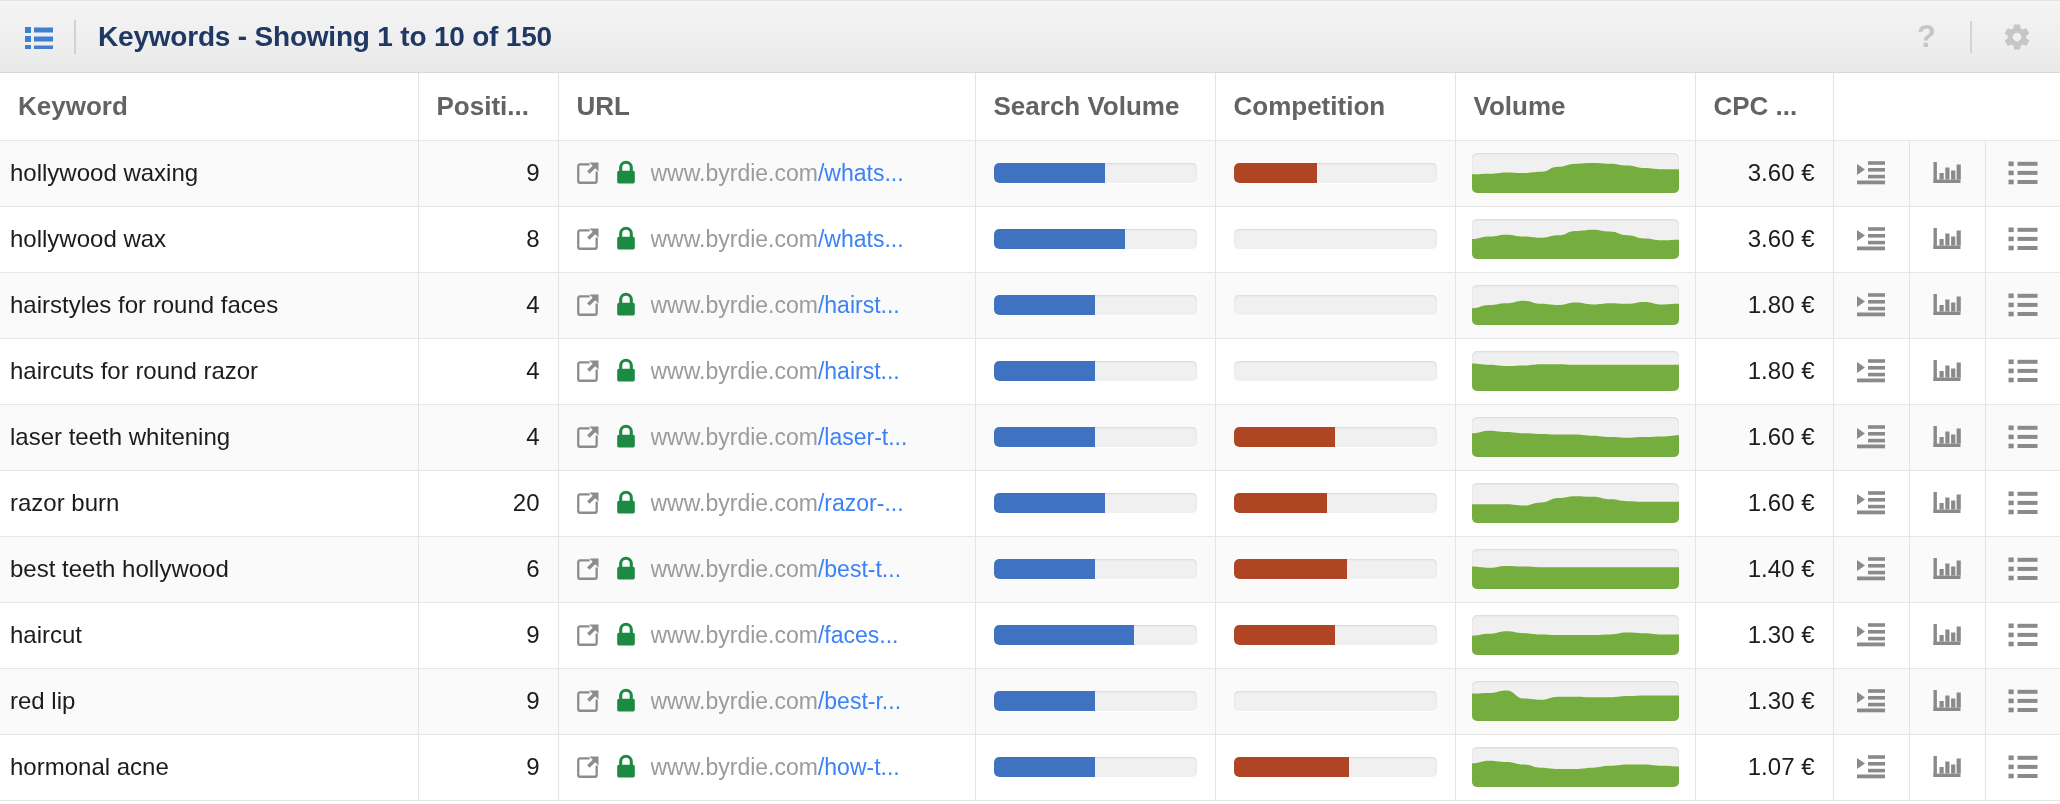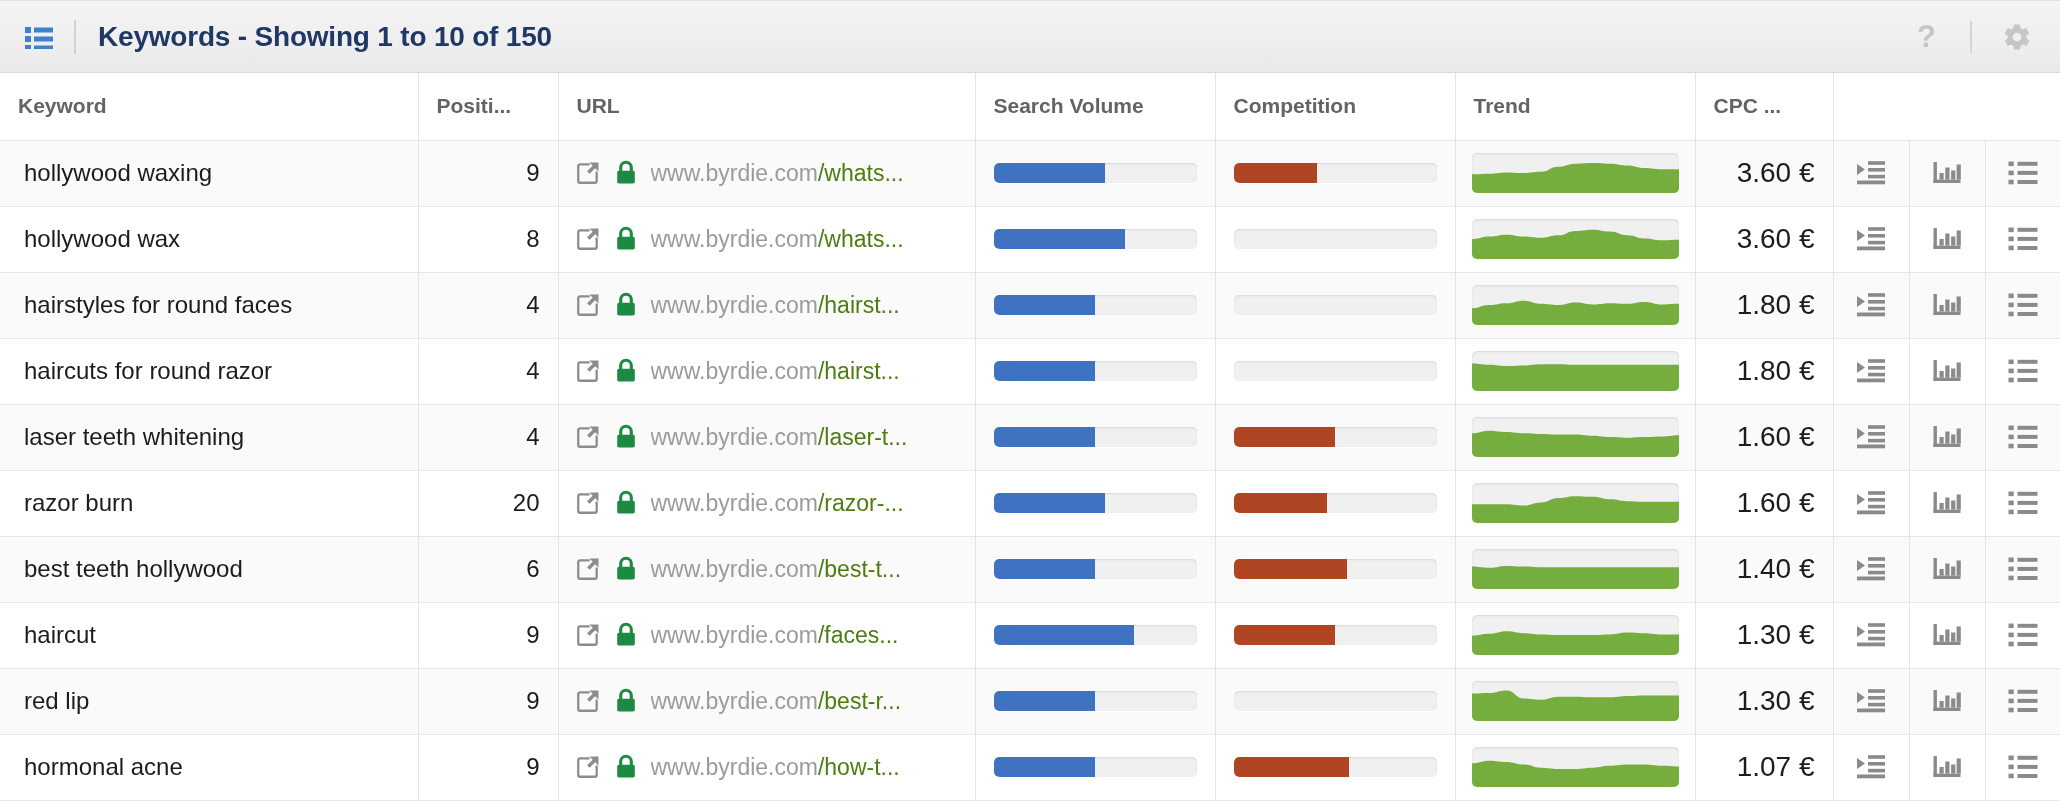--- a/index.html
+++ b/index.html
@@ -107,42 +107,42 @@
     padding: 0;
     box-sizing: border-box;
   }
   table.grid th:last-child, table.grid td:last-child {
     border-right: none;
   }
 
   thead th {
     height: 67px;
     background: #ffffff;
-    font-size: 21px;
+    font-size: 26px;
     font-weight: bold;
     color: #636363;
     text-align: left;
     vertical-align: middle;
     white-space: nowrap;
     overflow: hidden;
     border-bottom: 1px solid #dcdcdc;
   }
   thead th .thtext { padding: 0 18px; display: block; overflow: hidden; text-overflow: ellipsis; }
   thead th.num .thtext { text-align: left; }
 
   tbody tr { height: 66px; }
   tbody tr.odd td { background: #fafafa; }
   tbody tr.even td { background: #ffffff; }
 
   td.cell { vertical-align: middle; }
 
   .kw {
     font-size: 24px;
     color: #1c1c1c;
-    padding: 0 24px;
+    padding: 0 10px;
     white-space: nowrap;
     overflow: hidden;
     text-overflow: ellipsis;
   }
   .pos {
     font-size: 24px;
     color: #1c1c1c;
     padding: 0 18px;
     text-align: right;
   }
@@ -155,21 +155,21 @@
     min-width: 0;
   }
   .url-text {
     font-size: 23px;
     white-space: nowrap;
     overflow: hidden;
     text-overflow: ellipsis;
     min-width: 0;
   }
   .url-host { color: #9b9b9b; }
-  .url-path { color: #4d7c0f; }
+  .url-path { color: #3b82f6; }
 
   .extlink, .lock { flex: 0 0 auto; display: block; cursor: pointer; }
 
   .barwrap {
     padding: 0 18px;
   }
   .bar {
     height: 20px;
     border-radius: 5px;
     background: #f0f0f0;
@@ -190,21 +190,21 @@
     height: 40px;
     border-radius: 5px;
     background: #f0f0f0;
     box-shadow: inset 0 1px 2px rgba(0,0,0,0.10);
     overflow: hidden;
     position: relative;
   }
   .spark svg { display: block; width: 100%; height: 100%; }
 
   .cpc {
-    font-size: 28px;
+    font-size: 24px;
     color: #1c1c1c;
     padding: 0 18px;
     text-align: right;
     white-space: nowrap;
   }
 
   td.act {
     text-align: center;
     vertical-align: middle;
   }
@@ -272,21 +272,21 @@
         <th>
             <span class="thtext">URL</span>
           </th>
         <th>
             <span class="thtext">Search Volume</span>
           </th>
         <th>
             <span class="thtext">Competition</span>
           </th>
         <th>
-            <span class="thtext">Trend</span>
+            <span class="thtext">Volume</span>
           </th>
         <th>
             <span class="thtext">CPC ...</span>
           </th>
         <th colspan="3">
             <span class="thtext"></span>
           </th>
       </tr>
     </thead>
     <tbody id="tbody">

